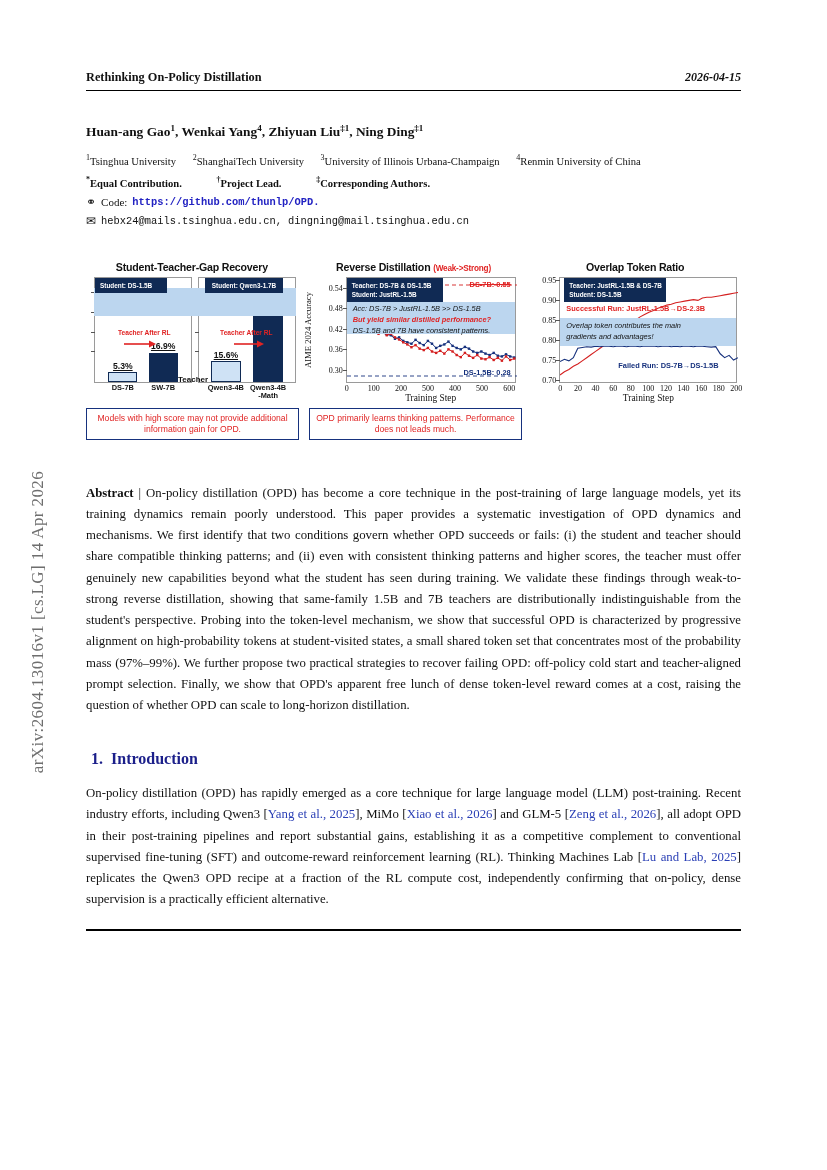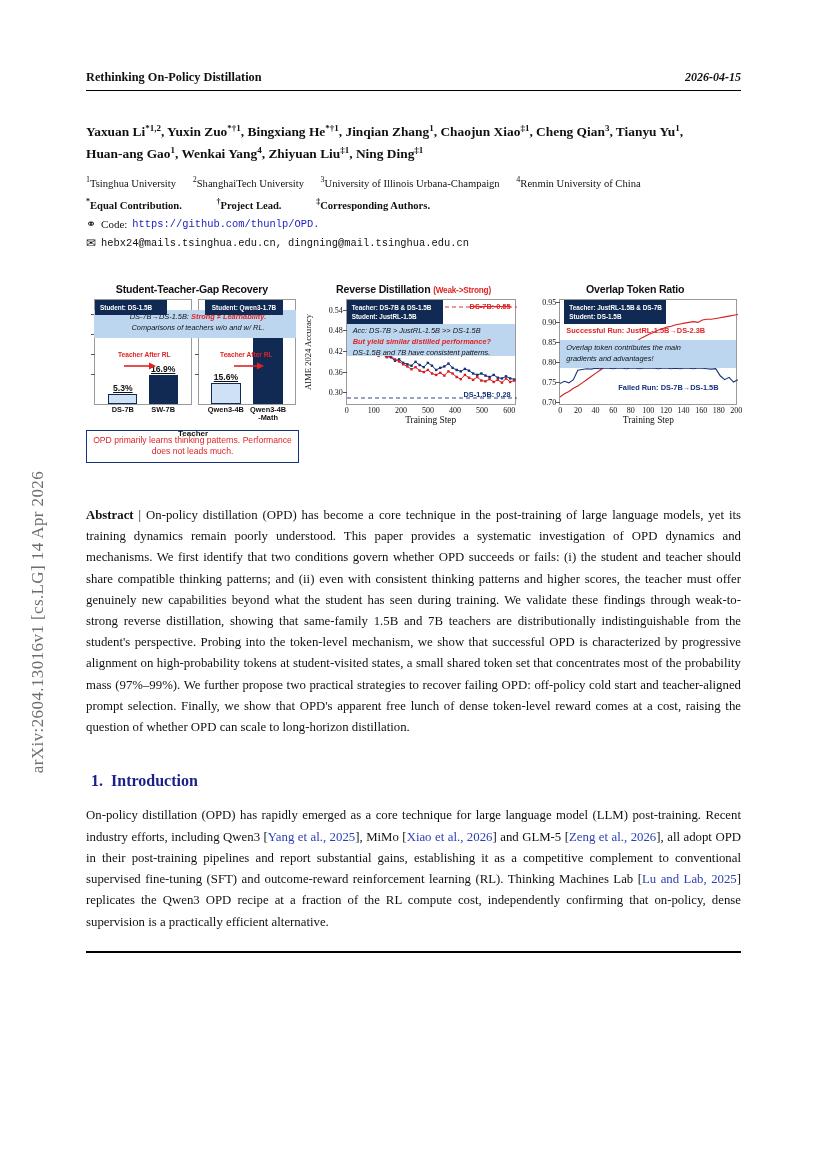--- a/index.html
+++ b/index.html
@@ -36,21 +36,21 @@
   .authors sup{font-weight:bold;font-size:9px;}
   .affils{font-size:10.6px;margin-top:9px;line-height:1.55;}
   .affils .aff{margin-right:14px;white-space:nowrap;}
   .affils sup{font-size:8px;}
   .notes{font-size:10.6px;font-weight:bold;margin-top:5px;}
   .notes span{margin-right:16px;}
   .notes sup{font-size:8px;}
   .linkline{font-size:11px;margin-top:7px;display:flex;align-items:center;gap:5px;}
   .linkline .glyph{font-size:12px;line-height:1;}
   .mono{font-family:"Liberation Mono",monospace;font-size:10.4px;}
-  .mono.blue{color:#2222c2;}
+  .mono.blue{color:#2222c2;font-weight:bold;}
 
   
   .figure{margin-top:34px;position:relative;height:196px;}
   .panels{display:flex;gap:10px;}
   .panel{position:relative;}
   .ptitle{text-align:center;font-family:"Liberation Sans",sans-serif;
     font-size:10.6px;font-weight:bold;color:#111;margin-bottom:4px;letter-spacing:-.2px;}
   .ptitle .sub{color:#e02424;font-size:8.2px;font-weight:bold;}
 
   .plot{position:relative;border:1px solid #9a9a9a;background:#fff;box-sizing:border-box;}
@@ -118,21 +118,20 @@
   <div class="content">
 
     <div class="runhead">
       <div class="rh-left">Rethinking On-Policy Distillation</div>
       <div class="rh-right">2026-04-15</div>
     </div>
     <div class="rule-top"></div>
 
 
     <div class="authors">
-      <div>Yaxuan Li<sup>*1,2</sup>, Yuxin Zuo<sup>*†1</sup>, Bingxiang He<sup>*†1</sup>, Jinqian Zhang<sup>1</sup>, Chaojun Xiao<sup>‡1</sup>, Cheng Qian<sup>3</sup>, Tianyu Yu<sup>1</sup>,</div>
       <div>Huan-ang Gao<sup>1</sup>, Wenkai Yang<sup>4</sup>, Zhiyuan Liu<sup>‡1</sup>, Ning Ding<sup>‡1</sup></div>
     </div>
 
     <div class="affils">
       <span class="aff"><sup>1</sup><span>Tsinghua University</span></span>
       <span class="aff"><sup>2</sup><span>ShanghaiTech University</span></span>
       <span class="aff"><sup>3</sup><span>University of Illinois Urbana-Champaign</span></span>
       <span class="aff"><sup>4</sup><span>Renmin University of China</span></span>
     </div>
 
@@ -192,25 +191,21 @@
               <div class="barcat" style="left:72%;white-space:pre;">Qwen3-4B
 -Math</div>
               <div class="rlnote" style="left:22%;top:49%;">Teacher After RL</div>
               <svg class="rlarrow" style="left:36%;top:60%;" width="30" height="9">
                 <line x1="0" y1="4" x2="23" y2="4" stroke="#e02424" stroke-width="1.6"></line>
                 <polygon points="23,0.5 30,4 23,7.5" fill="#e02424"></polygon>
               </svg>
             </div>
 
             <div class="band" style="left:8px;top:11px;width:202px;height:28px;"></div>
-            <div class="bandtext" style="left:22px;top:13px;width:180px;text-align:center;">
-              <div><span>DS-7B→DS-1.5B: </span><span class="red">Strong ≠ Learnability.</span></div>
-              <div>Comparisons of teachers w/o and w/ RL.</div>
-            </div>
-            <div style="position:absolute;left:92px;top:130px;font-family:'Liberation Sans',sans-serif;font-size:8px;font-weight:bold;">Teacher</div>
+            <div style="position:absolute;left:92px;top:98px;font-family:'Liberation Sans',sans-serif;font-size:8px;font-weight:bold;">Teacher</div>
           </div>
         </div>
 
         <div class="panel" style="width:213px;">
           <div class="ptitle">
             <span>Reverse Distillation</span>
             <span class="sub">(Weak-&gt;Strong)</span>
           </div>
           <div style="position:relative;height:124px;">
             <div class="plot" id="p2" style="position:absolute;left:38px;top:0;width:170px;height:106px;">
@@ -389,20 +384,21 @@
               <div class="xlab" style="left:80%">160</div>
               <div class="xlab" style="left:90%">180</div>
               <div class="xlab" style="left:100%">200</div>
               <div class="xaxis-title">Training Step</div>
             </div>
           </div>
         </div>
       </div>
 
       <div class="callouts">
+        <div class="callout" style="width:213px;">Models with high score may not provide additional information gain for OPD.</div>
         <div class="callout" style="width:213px;">OPD primarily learns thinking patterns. Performance does not leads much.</div>
       </div>
     </div>
 
 
     <div class="abstract">
       <b>Abstract</b>
       <span>| On-policy distillation (OPD) has become a core technique in the post-training of large language models, yet its training dynamics remain poorly understood. This paper provides a systematic investigation of OPD dynamics and mechanisms. We first identify that two conditions govern whether OPD succeeds or fails: (i) the student and teacher should share compatible thinking patterns; and (ii) even with consistent thinking patterns and higher scores, the teacher must offer genuinely new capabilities beyond what the student has seen during training. We validate these findings through weak-to-strong reverse distillation, showing that same-family 1.5B and 7B teachers are distributionally indistinguishable from the student's perspective. Probing into the token-level mechanism, we show that successful OPD is characterized by progressive alignment on high-probability tokens at student-visited states, a small shared token set that concentrates most of the probability mass (97%–99%). We further propose two practical strategies to recover failing OPD: off-policy cold start and teacher-aligned prompt selection. Finally, we show that OPD's apparent free lunch of dense token-level reward comes at a cost, raising the question of whether OPD can scale to long-horizon distillation.</span>
     </div>
 

